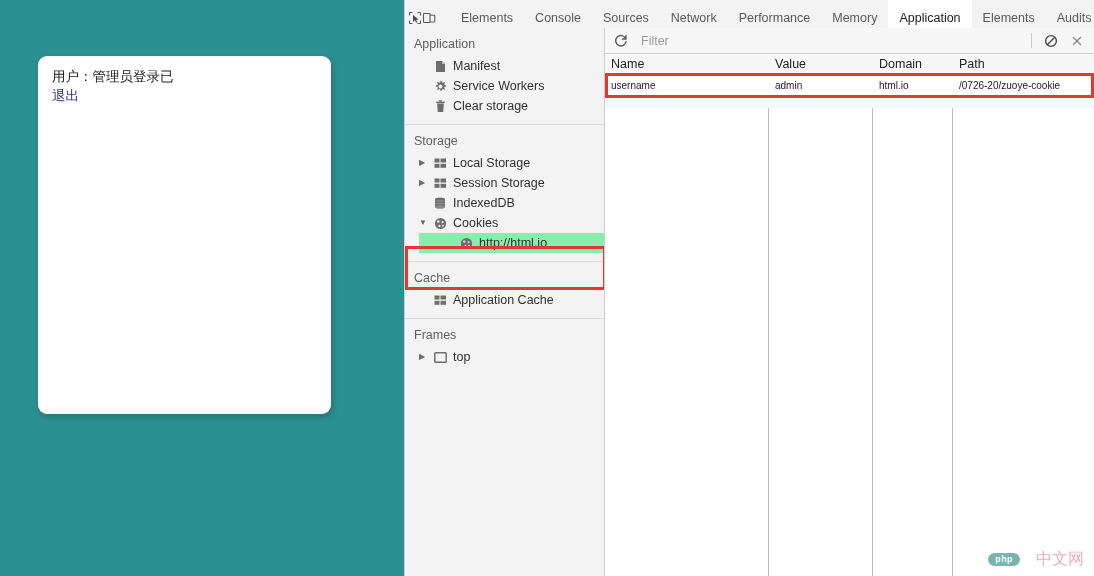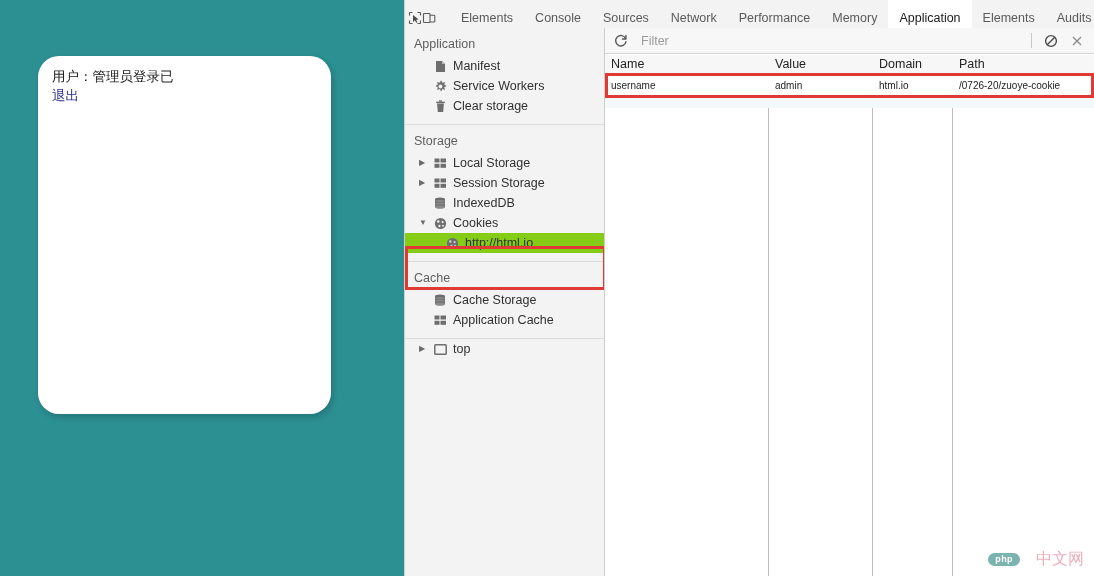--- a/index.html
+++ b/index.html
@@ -15,21 +15,21 @@
   #page-area {
     position: absolute; left: 0; top: 0;
     width: 404px; height: 576px;
     background: #2c8f92;
   }
   #login-card {
     position: absolute;
     left: 38px; top: 56px;
     width: 293px; height: 358px;
     background: #ffffff;
-    border-radius: 21px;
+    border-radius: 9px;
     box-shadow: 2px 3px 6px rgba(0,0,0,0.18);
   }
   #card-text {
     position: absolute;
     left: 14px; top: 11px;
     font-size: 13.5px;
     line-height: 19px;
     color: #1a1a1a;
     white-space: nowrap;
   }
@@ -114,21 +114,21 @@
   .sb-item {
     display: flex;
     align-items: center;
     height: 20px;
     font-size: 12.5px;
     color: #303030;
     cursor: pointer;
     padding-left: 14px;
     white-space: nowrap;
   }
-  .sb-item.selected { background: #84cc16; }
+  .sb-item.selected { background: #86efac; margin-left: 14px; }
   .sb-item .twisty {
     width: 12px;
     flex: 0 0 12px;
     font-size: 8px;
     color: #6a6a6a;
     text-align: left;
     line-height: 20px;
   }
   .sb-item.no-twisty .twisty { visibility: hidden; }
   .sb-item .ico {
@@ -433,53 +433,39 @@
           </span>
           <span class="lbl">http://html.io</span>
         </div>
       </div>
 
       <div class="sb-divider"></div>
 
       <div class="sb-section">
         <div class="sb-title">Cache</div>
 
-        <div class="sb-item no-twisty">
-          <span class="twisty"></span>
-          <span class="ico">
-            <svg width="12" height="13" viewBox="0 0 12 13">
-              <ellipse cx="6" cy="2.2" rx="5" ry="1.8" fill="#6e6e6e"></ellipse>
-              <rect x="1" y="2.2" width="10" height="2.6" fill="#6e6e6e"></rect>
-              <ellipse cx="6" cy="4.8" rx="5" ry="1.8" fill="#8a8a8a"></ellipse>
-              <rect x="1" y="4.8" width="10" height="2.6" fill="#6e6e6e"></rect>
-              <ellipse cx="6" cy="7.4" rx="5" ry="1.8" fill="#8a8a8a"></ellipse>
-              <rect x="1" y="7.4" width="10" height="2.6" fill="#6e6e6e"></rect>
-              <ellipse cx="6" cy="10" rx="5" ry="1.8" fill="#8a8a8a"></ellipse>
-            </svg>
-          </span>
-          <span class="lbl">Cache Storage</span>
-        </div>
 
         <div class="sb-item no-twisty">
           <span class="twisty"></span>
           <span class="ico">
             <svg width="13" height="11" viewBox="0 0 13 11">
               <rect x="0.5" y="0.5" width="5" height="4" fill="#6e6e6e"></rect>
               <rect x="6.5" y="0.5" width="5.5" height="4" fill="#6e6e6e"></rect>
               <rect x="0.5" y="5.8" width="5" height="4" fill="#6e6e6e"></rect>
               <rect x="6.5" y="5.8" width="5.5" height="4" fill="#6e6e6e"></rect>
             </svg>
           </span>
           <span class="lbl">Application Cache</span>
         </div>
       </div>
 
       <div class="sb-divider"></div>
 
       <div class="sb-section">
+        <div class="sb-title">Frames</div>
 
         <div class="sb-item">
           <span class="twisty">▶</span>
           <span class="ico">
             <svg width="13" height="11" viewBox="0 0 13 11">
               <rect x="0.8" y="0.8" width="11.4" height="9.4" rx="0.8" stroke="#6e6e6e" stroke-width="1.5" fill="none"></rect>
             </svg>
           </span>
           <span class="lbl">top</span>
         </div>

